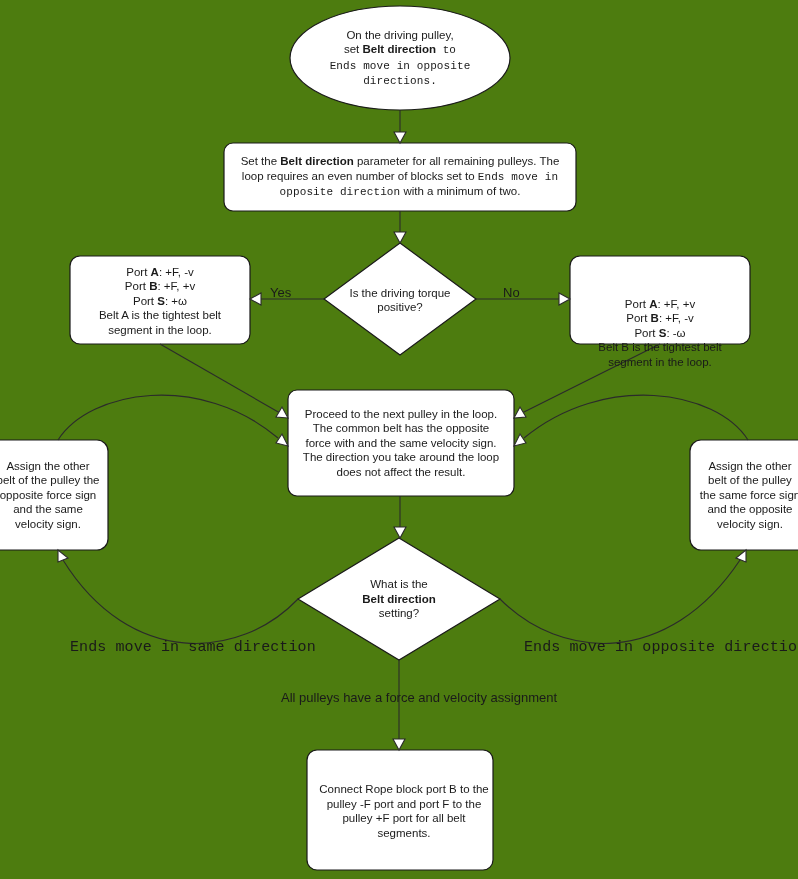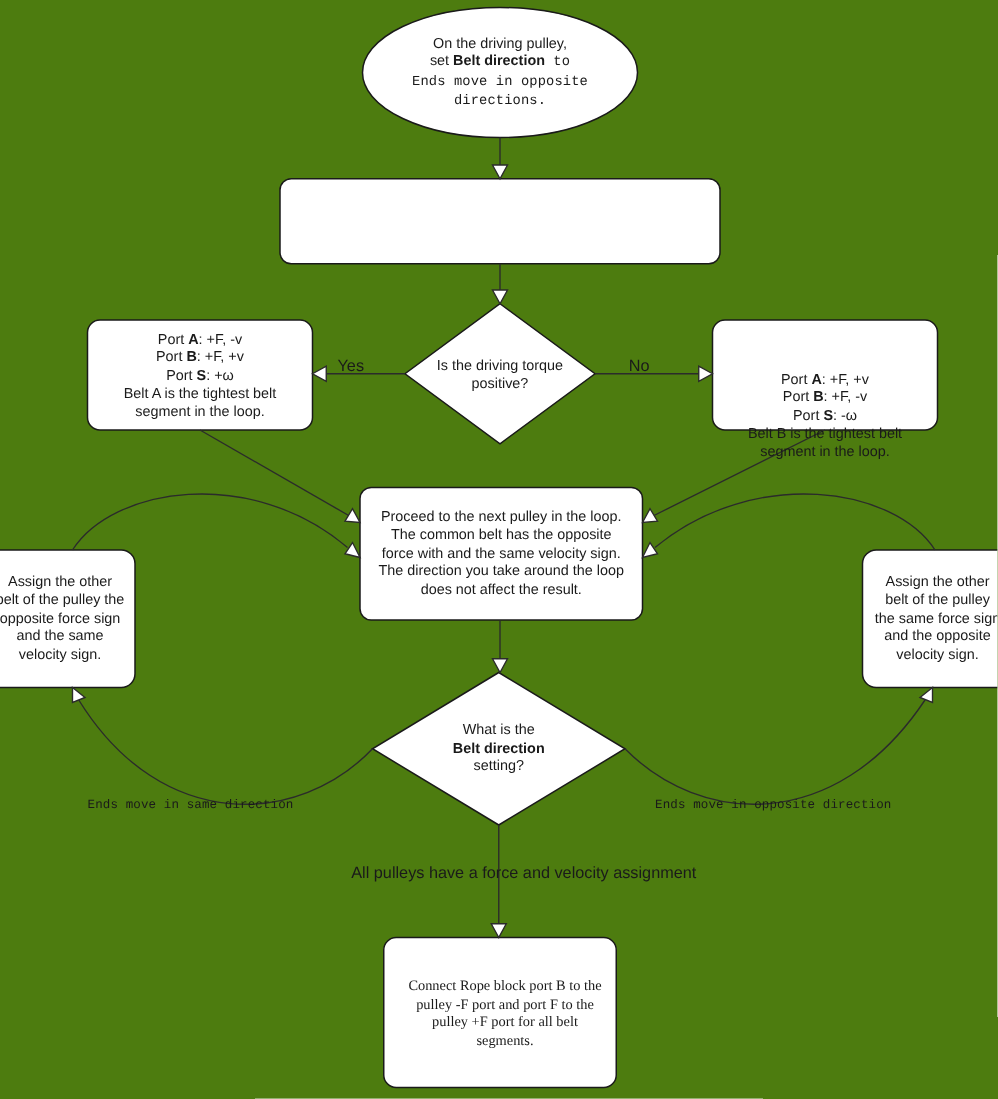--- a/index.html
+++ b/index.html
@@ -54,21 +54,21 @@
   b, .bold { font-weight: bold; }
   .edge-label {
     position: absolute;
     font-family: Liberation Sans, sans-serif;
     font-size: 13px;
     color: #1a1a1a;
     white-space: nowrap;
   }
   .edge-label.mono {
     font-family: "Liberation Mono", monospace;
-    font-size: 10px;
+    font-size: 15px;
   }
   .ctr {
     display: flex;
     align-items: center;
     justify-content: center;
   }
   .txt-inner { width: 100%; }
 </style>
 </head>
 <body>
@@ -136,20 +136,25 @@
 
   <div class="lbl ctr" style="left:296px; top:16px; width:208px; height:84px;">
     <div class="txt-inner">
       <span>On the driving pulley,</span><br>
       <span>set </span><b>Belt direction</b><span class="mono"> to</span><br>
       <span class="mono">Ends move in opposite</span><br>
       <span class="mono">directions.</span>
     </div>
   </div>
 
+  <div class="lbl ctr" style="left:230px; top:147px; width:340px; height:60px;">
+    <div class="txt-inner">
+      <span>Set the </span><b>Belt direction</b><span> parameter for all remaining pulleys. The loop requires an even number of blocks set to </span><span class="mono">Ends move in opposite direction</span><span> with a minimum of two.</span>
+    </div>
+  </div>
 
   <div class="lbl ctr" style="left:330px; top:278px; width:140px; height:44px;">
     <div class="txt-inner">
       <span>Is the driving torque</span><br>
       <span>positive?</span>
     </div>
   </div>
 
   <div class="lbl ctr" style="left:74px; top:262px; width:172px; height:78px;">
     <div class="txt-inner">
@@ -202,21 +207,21 @@
   </div>
 
   <div class="lbl ctr" style="left:329px; top:571px; width:140px; height:56px;">
     <div class="txt-inner">
       <span>What is the</span><br>
       <b>Belt direction</b><br>
       <span>setting?</span>
     </div>
   </div>
 
-  <div class="lbl ctr" style="left:307px; top:780px; width:194px; height:62px;font-family:Liberation Serif, serif;">
+  <div class="lbl ctr" style="left:307px; top:780px; width:194px; height:62px;">
     <div class="txt-inner">
       <span>Connect Rope block port B to the</span><br>
       <span>pulley -F port and port F to the</span><br>
       <span>pulley +F port for all belt</span><br>
       <span>segments.</span>
     </div>
   </div>
 
   <div class="edge-label" style="left:270px; top:285px;">Yes</div>
 

